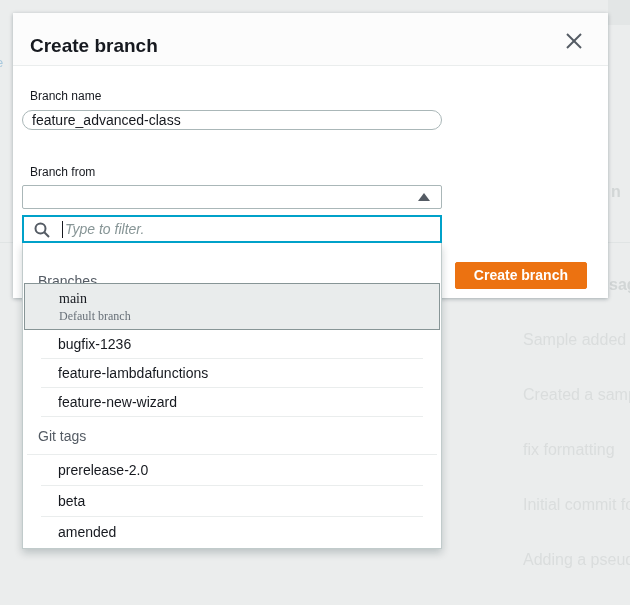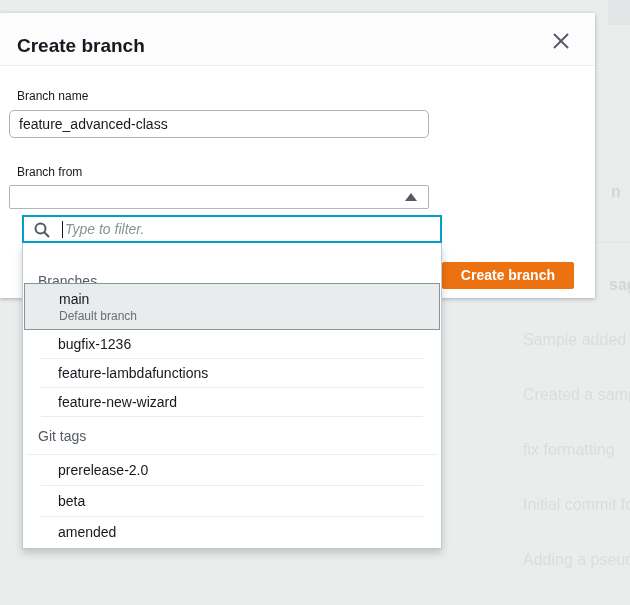--- a/index.html
+++ b/index.html
@@ -13,36 +13,36 @@
 
   
   .bg-line { position:absolute; left:0; top:242px; width:630px; height:1px; background:#e0e4e4; z-index:1; }
   .bg-corner { position:absolute; left:608px; top:0; width:22px; height:25px; background:#e3e6e6; z-index:1; }
   .bg-msg { position:absolute; left:523px; font-size:16px; line-height:19px; color:#dadddd; white-space:nowrap; z-index:1; }
   .bg-frag-bold { position:absolute; font-size:16px; font-weight:bold; color:#d2d6d6; white-space:nowrap; z-index:1; }
   .bg-frag-link { position:absolute; left:-4px; top:55px; font-size:13px; color:#a9c9de; z-index:1; }
 
   
   .modal {
-    position:absolute; left:0; top:13px; width:595px; height:285px;
+    position:absolute; left:13px; top:13px; width:595px; height:285px;
     background:#ffffff; z-index:10;
     box-shadow:0 1px 4px rgba(0,28,36,0.3);
   }
   .modal-header { position:absolute; left:0; top:0; width:100%; height:53px; background:#fcfcfc; border-bottom:1px solid #eaeded; }
   .modal-title { position:absolute; left:17px; top:23px; font-size:19px; font-weight:bold; color:#16191f; line-height:19px; }
   .close-btn { position:absolute; right:23px; top:17px; width:22px; height:22px; background:none; border:none; cursor:pointer; padding:0; }
   .close-btn svg { display:block; }
 
   .field-label { position:absolute; left:17px; font-size:12px; line-height:16px; color:#16191f; }
   .label-branch-name { top:75px; }
   .label-branch-from { top:151px; }
 
   .text-input {
-    position:absolute; left:9px; top:97px; width:420px; height:28px;
-    border:1px solid #aab7b8; border-radius:5px; background:#fff;
+    position:absolute; left:9px; top:97px; width:420px; height:20px;
+    border:1px solid #aab7b8; border-radius:10px; background:#fff;
     font-family:"Liberation Sans", sans-serif; font-size:14px; color:#16191f;
     padding:0 9px;
   }
   .select-box {
     position:absolute; left:9px; top:172px; width:420px; height:24px;
     border:1px solid #aab7b8; border-radius:2px; background:#fff; cursor:pointer;
   }
   .select-caret {
     position:absolute; right:11px; top:7px; width:0; height:0;
     border-left:6px solid transparent; border-right:6px solid transparent;
@@ -81,21 +81,21 @@
   .group-header.branches { height:40px; padding:30px 0 0 15px; }
   .group-header.git-tags { height:38px; line-height:38px; padding-left:15px; position:relative; }
   .group-header.git-tags::after { content:""; position:absolute; left:4px; right:4px; bottom:0; height:1px; background:#eaeded; }
 
   .option { position:relative; font-size:14px; color:#16191f; cursor:pointer; }
   .option::after { content:""; position:absolute; left:18px; right:18px; bottom:0; height:1px; background:#eaeded; }
   .option.single-a { height:29px; line-height:29px; padding-left:35px; }
   .option.single-b { height:31px; line-height:31px; padding-left:35px; }
   .option.selected {
     height:47px; margin:0 1px; padding:6px 0 0 34px;
-    background:#e9ecec; border:1px solid #879596;
+    background:#e9ecec; border:1px solid #879596;font-family:Liberation Serif, serif;
   }
   .option.selected::after { display:none; }
   .option.single-b:last-child::after { display:none; }
   .option-main-label { display:block; font-size:14px; line-height:18px; color:#16191f; }
   .option-sub-label { display:block; font-size:12px; line-height:16px; color:#687078; }
 </style>
 </head>
 <body>
 
 <div>

